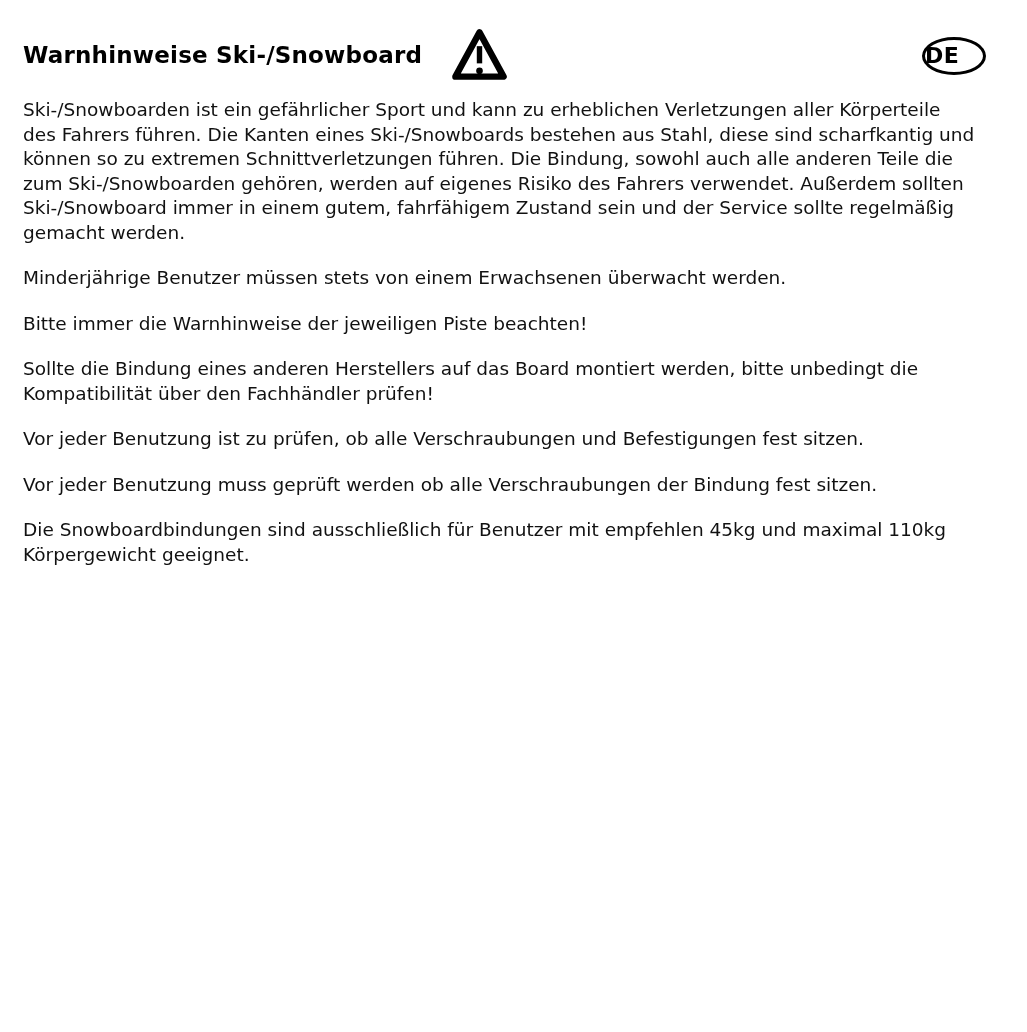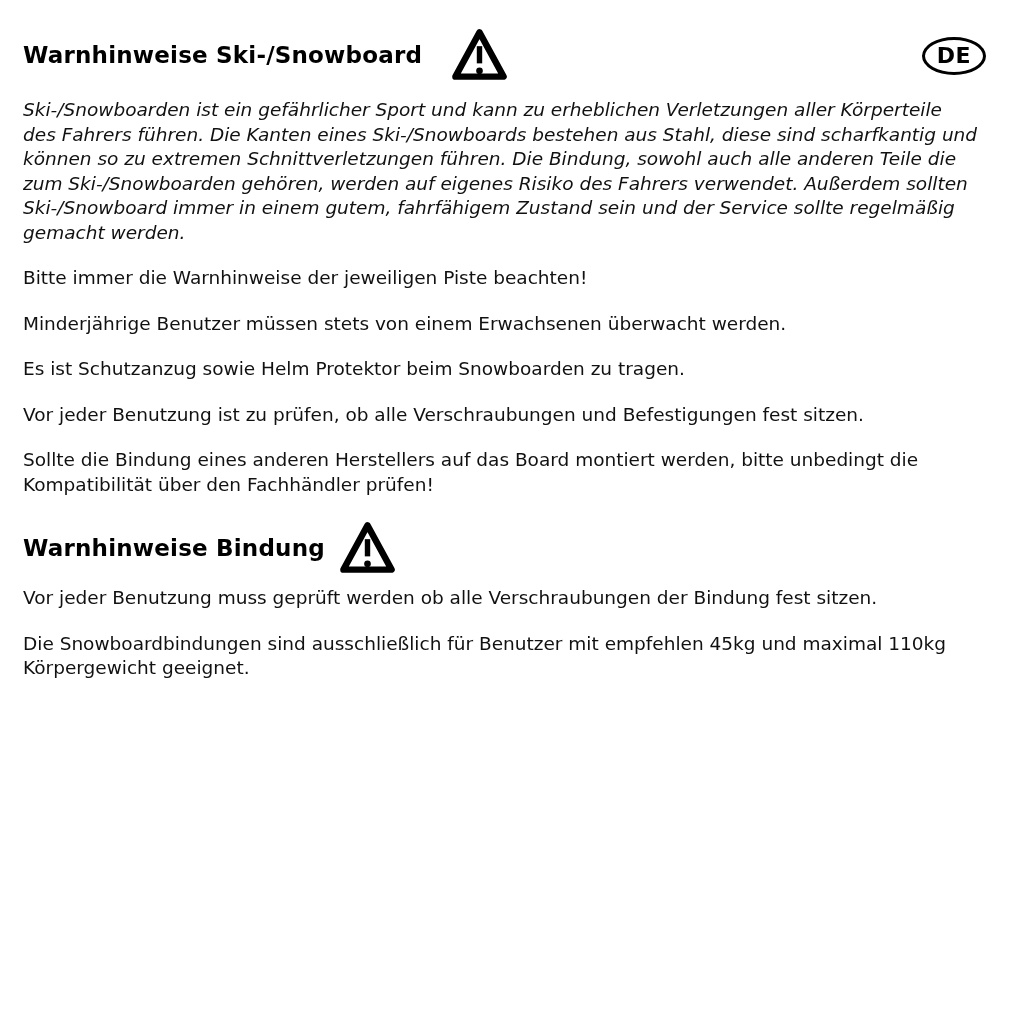--- a/index.html
+++ b/index.html
@@ -34,37 +34,37 @@
   .de-badge {
     position: absolute;
     top: 37px;
     right: 41px;
     width: 64px;
     height: 38px;
     border: 3.5px solid #000000;
     border-radius: 50%;
     display: flex;
     align-items: center;
-    justify-content: center;
+    justify-content: flex-start;
     background: #ffffff;
   }
   .de-badge span {
     font-size: 22px;
     font-weight: bold;
     color: #000000;
     letter-spacing: 0.5px;
     line-height: 1;
   }
   main p {
     font-size: 18.5px;
     line-height: 24.5px;
     white-space: pre-line;
     margin: 0 0 21px 0;
   }
-  main p.first-para { margin-top: 13px; font-style: italic; }
+  main p.first-para { margin-top: 13px; }
 </style>
 </head>
 <body>
 
 <div class="page">
 
   <div class="de-badge">
     <span>DE</span>
   </div>
 
@@ -79,34 +79,25 @@
     </div>
   </header>
 
   <main>
     <p class="first-para">Ski-/Snowboarden ist ein gefährlicher Sport und kann zu erheblichen Verletzungen aller Körperteile
 des Fahrers führen. Die Kanten eines Ski-/Snowboards bestehen aus Stahl, diese sind scharfkantig und
 können so zu extremen Schnittverletzungen führen. Die Bindung, sowohl auch alle anderen Teile die
 zum Ski-/Snowboarden gehören, werden auf eigenes Risiko des Fahrers verwendet. Außerdem sollten
 Ski-/Snowboard immer in einem gutem, fahrfähigem Zustand sein und der Service sollte regelmäßig
 gemacht werden.</p>
+    <p>Minderjährige Benutzer müssen stets von einem Erwachsenen überwacht werden.</p>
     <p>Bitte immer die Warnhinweise der jeweiligen Piste beachten!</p>
-    <p>Minderjährige Benutzer müssen stets von einem Erwachsenen überwacht werden.</p>
-    <p>Es ist Schutzanzug sowie Helm Protektor beim Snowboarden zu tragen.</p>
-    <p>Vor jeder Benutzung ist zu prüfen, ob alle Verschraubungen und Befestigungen fest sitzen.</p>
     <p>Sollte die Bindung eines anderen Herstellers auf das Board montiert werden, bitte unbedingt die
 Kompatibilität über den Fachhändler prüfen!</p>
+    <p>Vor jeder Benutzung ist zu prüfen, ob alle Verschraubungen und Befestigungen fest sitzen.</p>
 
-    <div class="heading-row second">
-      <h2>Warnhinweise Bindung</h2>
-      <svg class="warn-icon" width="59" height="59" viewBox="0 0 60 60" aria-hidden="true">
-        <path d="M30 6.5 L54.5 51.5 L5.5 51.5 Z" fill="none" stroke="#000000" stroke-width="6.5" stroke-linejoin="round"></path>
-        <path d="M30 20.5 L30 38" fill="none" stroke="#000000" stroke-width="5.5"></path>
-        <circle cx="30" cy="45.5" r="3.4" fill="#000000"></circle>
-      </svg>
-    </div>
 
     <p>Vor jeder Benutzung muss geprüft werden ob alle Verschraubungen der Bindung fest sitzen.</p>
     <p>Die Snowboardbindungen sind ausschließlich für Benutzer mit empfehlen 45kg und maximal 110kg
 Körpergewicht geeignet.</p>
   </main>
 
 </div>
 
 </body></html>

